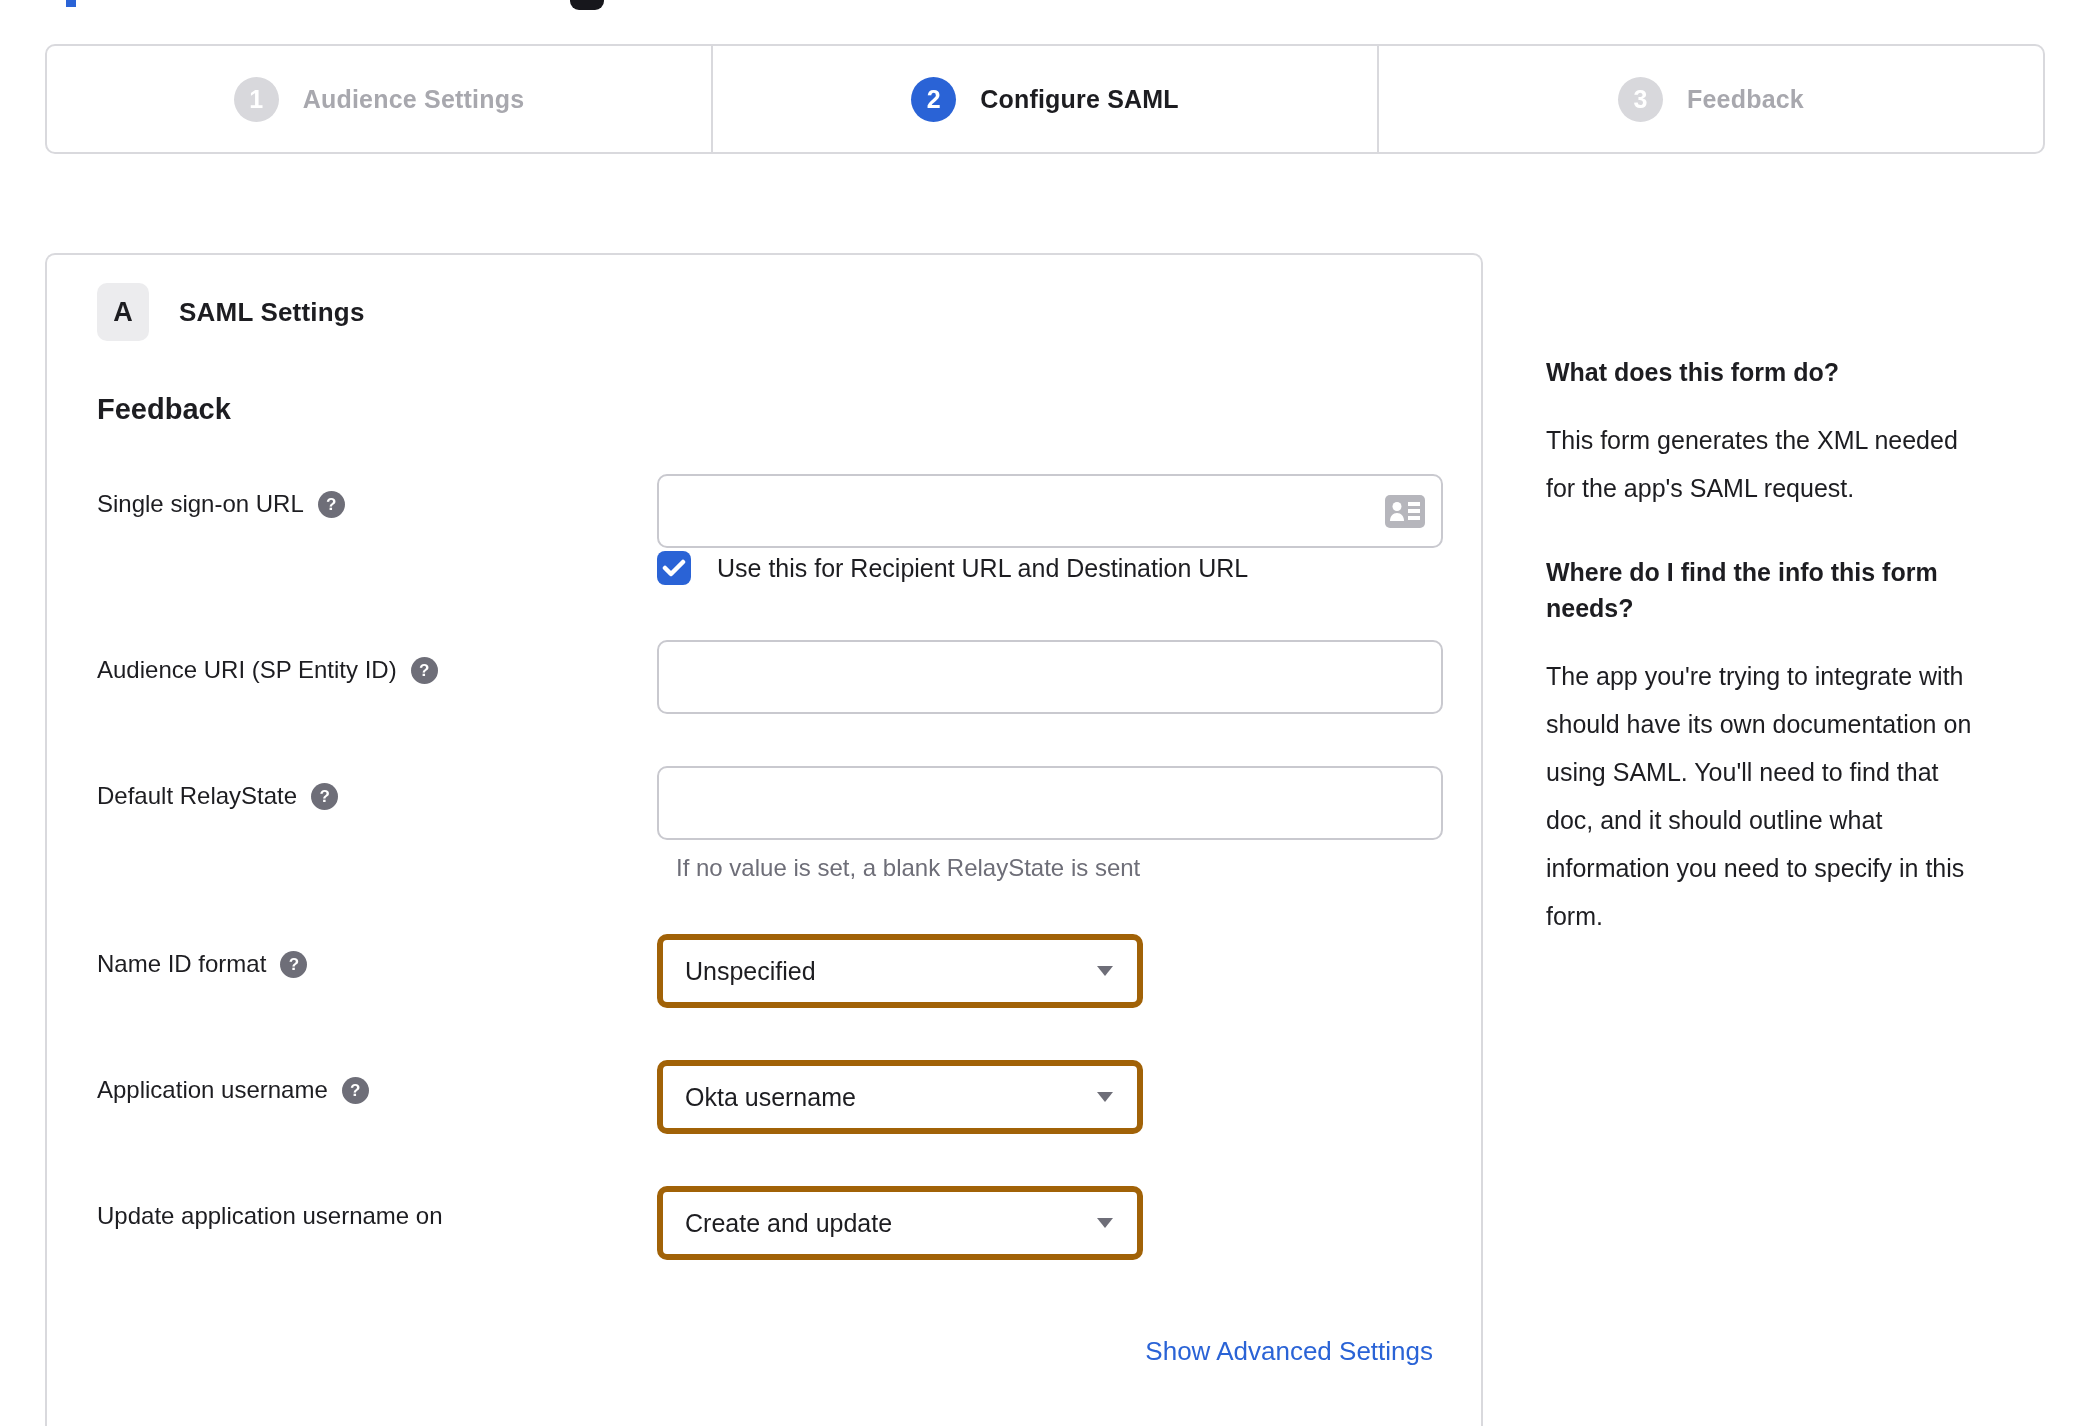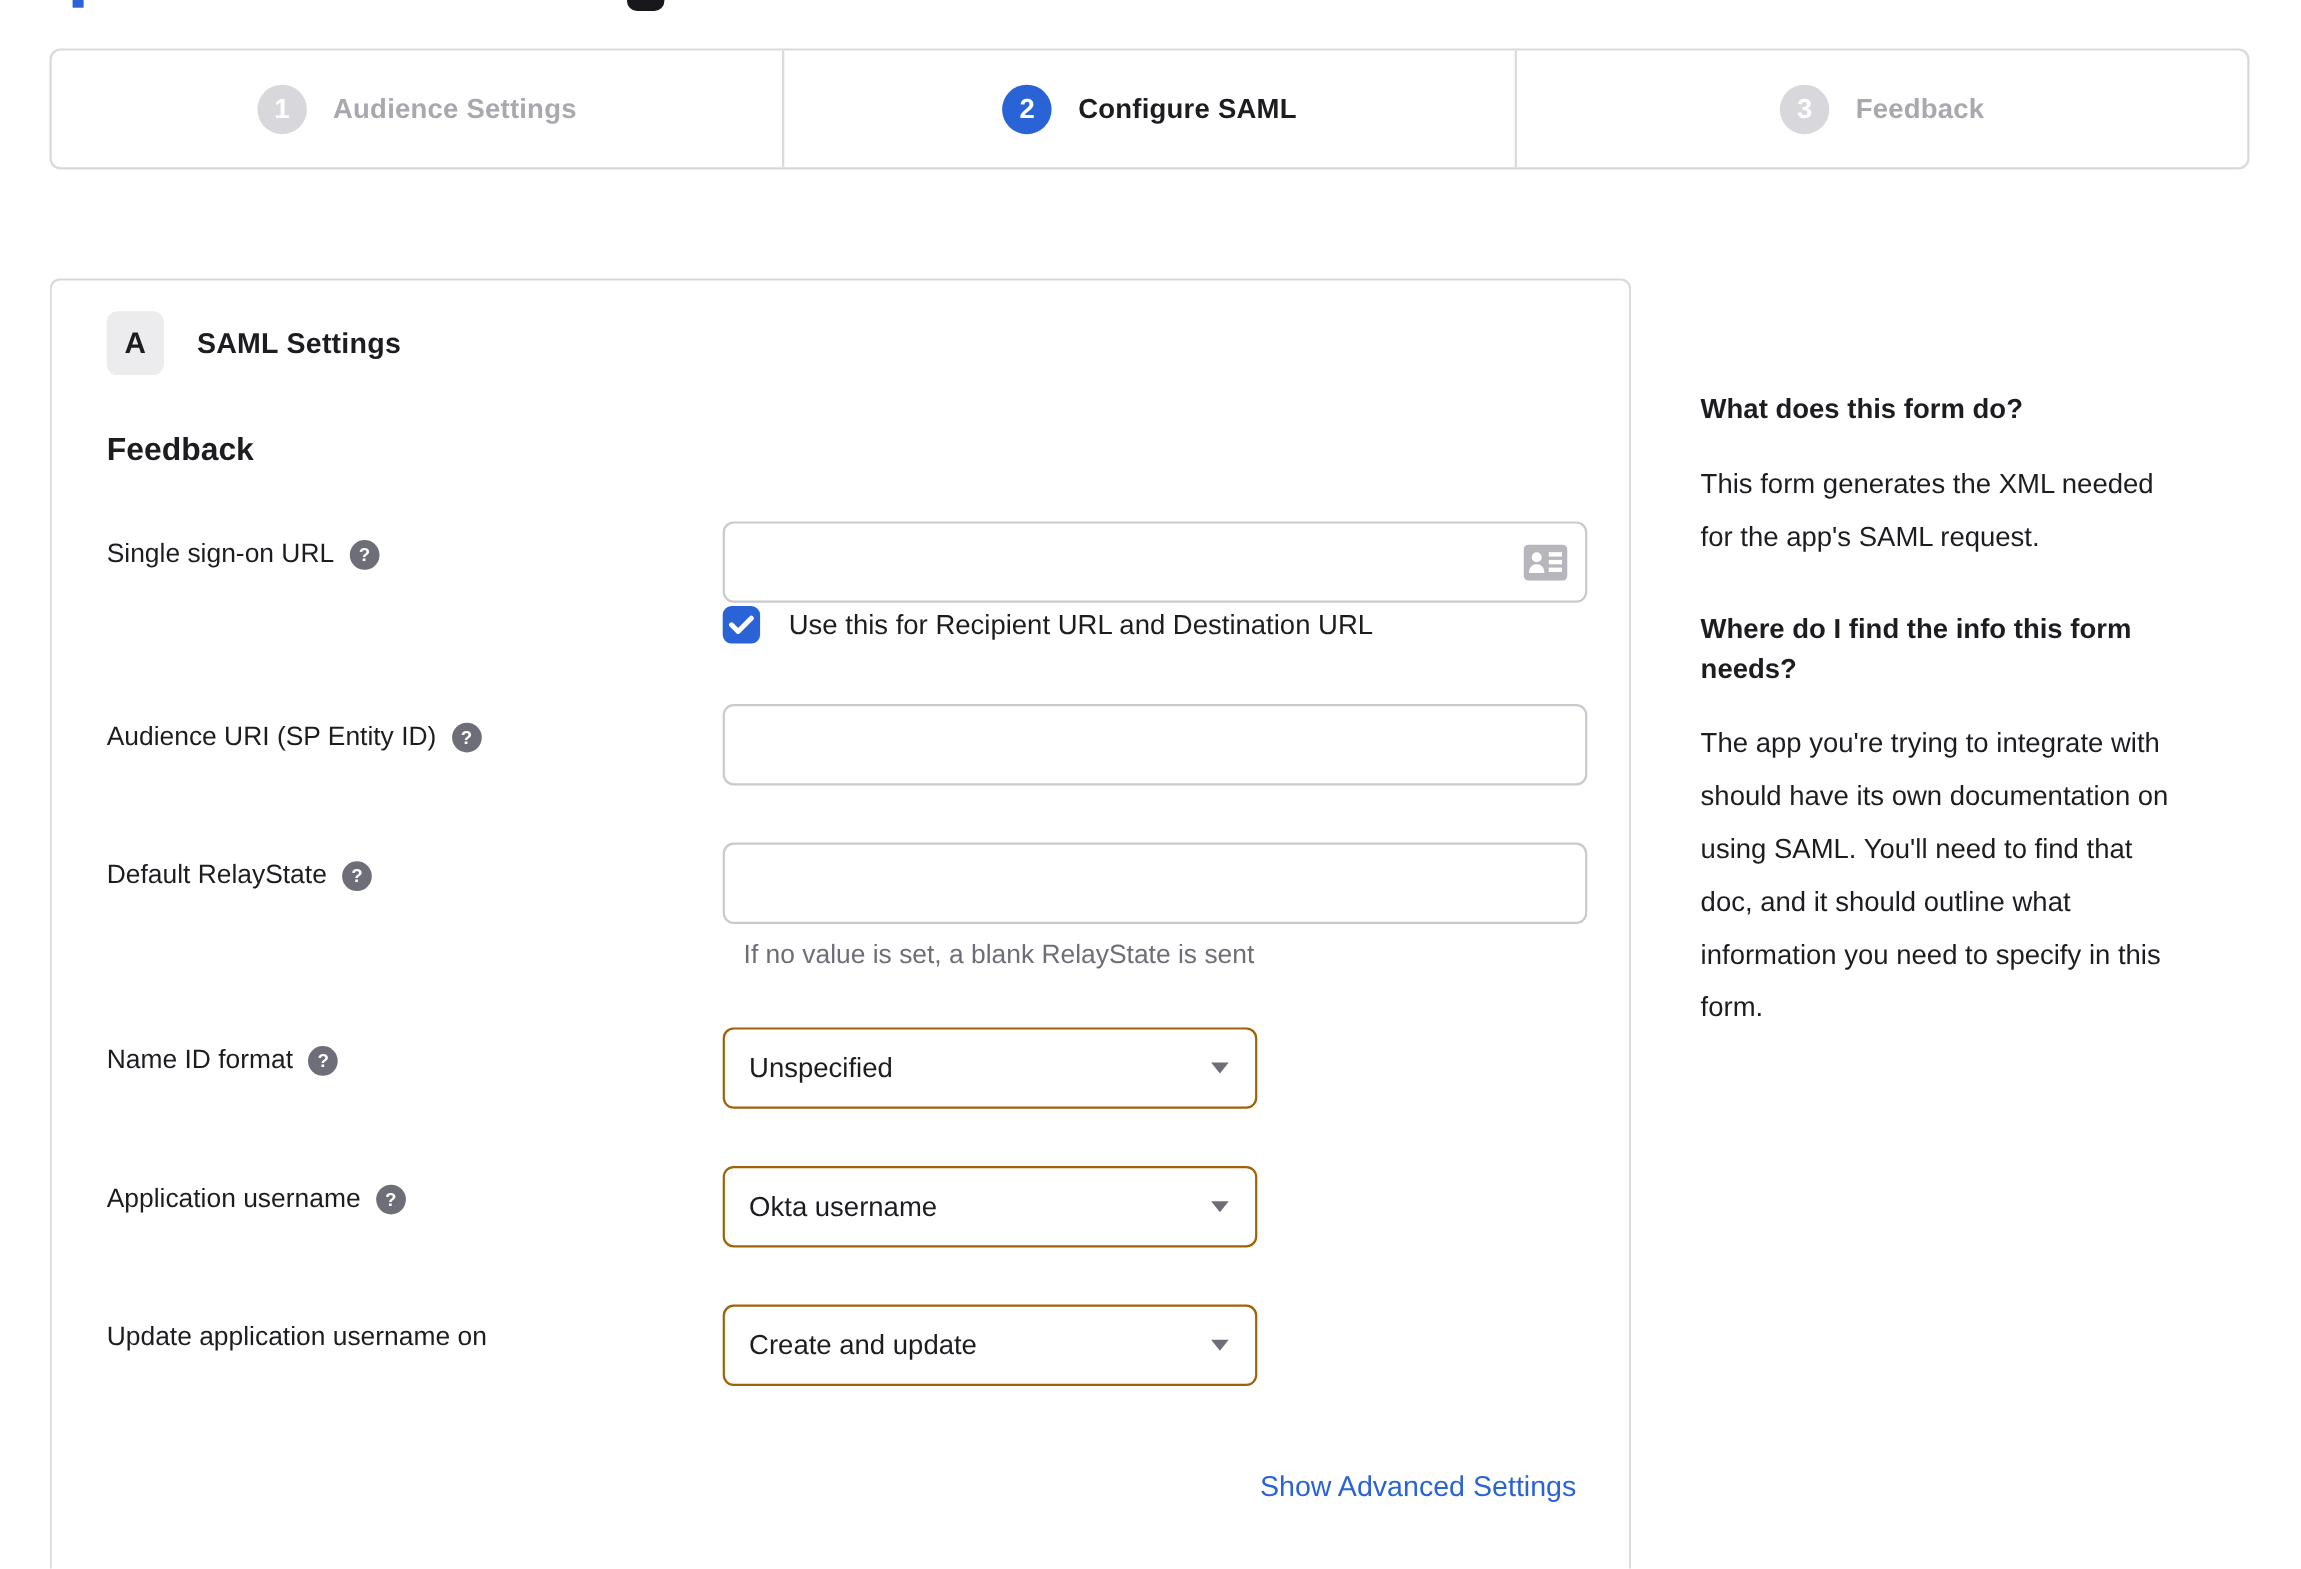--- a/index.html
+++ b/index.html
@@ -62,21 +62,21 @@
   .checkbox-row { display:flex; align-items:center; gap:26px; height:40px; }
   .checkbox {
     width:34px; height:34px; border-radius:8px; background:#2a63d6;
     display:flex; align-items:center; justify-content:center; flex:none; cursor:pointer;
   }
   .checkbox-label { font-size:25px; color:#1d1d21; }
 
   .field-helper { font-size:24px; color:#6e6e78; margin-top:14px;margin-left:19px; }
 
   .select-box {
-    width:486px; height:74px; border:2px solid #a16207; border-radius:10px; background:#fff;
+    width:486px; height:74px; border:6px solid #a16207; border-radius:10px; background:#fff;
     display:flex; align-items:center; justify-content:space-between;
     padding:0 24px 0 22px; font-size:25px; color:#1d1d21; cursor:pointer;
   }
   .caret { width:0; height:0; border-left:8px solid transparent; border-right:8px solid transparent; border-top:10px solid #6e6e78; flex:none; }
 
   .advanced-row { display:flex; justify-content:flex-end; margin-top:76px; }
   .advanced-link { font-size:26px; color:#2a63d6; text-decoration:none; cursor:pointer; }
 
   
   .help-sidebar { position:absolute; left:1546px; top:318px; width:500px;margin-top:36px; }

